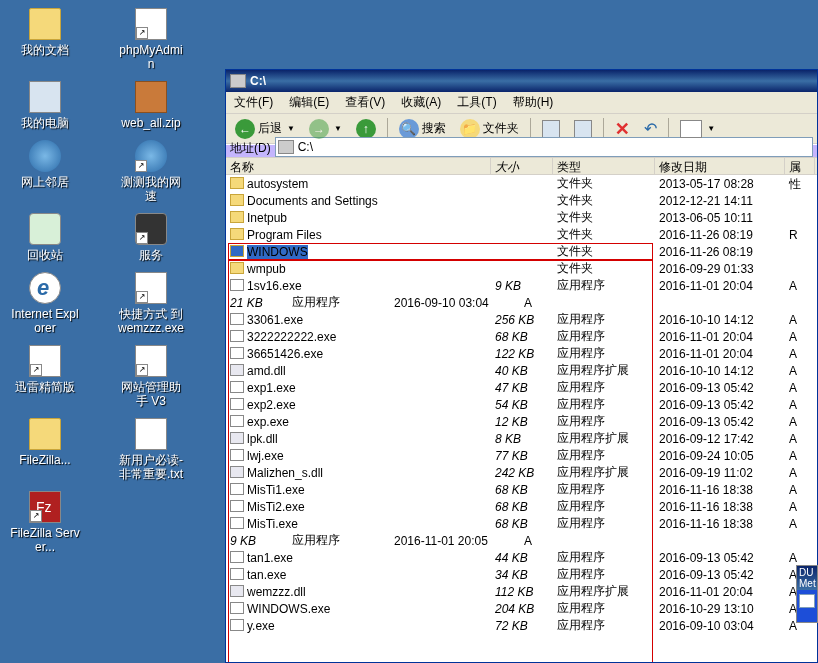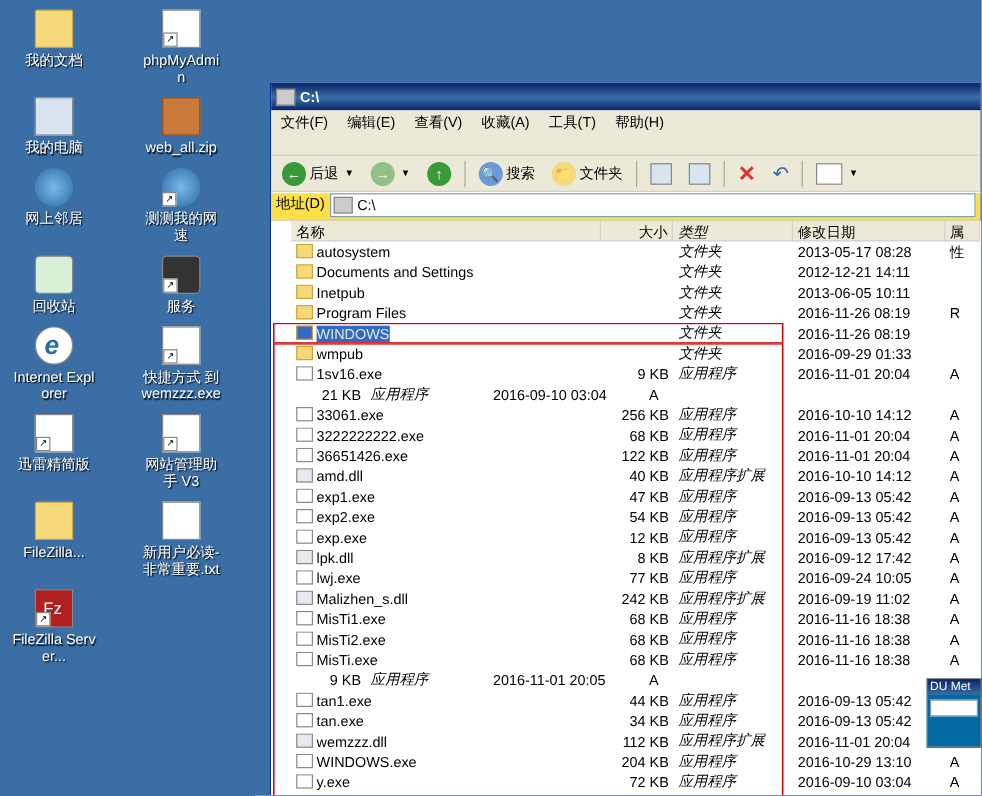--- a/index.html
+++ b/index.html
@@ -22,58 +22,58 @@
 .ic.txt { background:#fff; }
 .ic.fz { background:#b02020; }
 .ic.fz:after { content:"Fz"; color:#fff; font-size:14px; position:absolute; left:6px; top:7px; }
 .ic.short { position:relative; }
 .ic.short:before { content:"↗"; position:absolute; left:0; bottom:0; width:10px; height:10px; background:#fff; font-size:8px; line-height:10px; text-align:center; border:1px solid #888; z-index:2; }
 
 
 .win { position:absolute; top:69px; left:225px; width:593px; height:594px; background:#ece9d8; border:1px solid #003399; display:flex; flex-direction:column; }
 .titlebar { height:22px; background:linear-gradient(#0a246a,#3a6ea5,#0a246a); color:#fff; display:flex; align-items:center; padding:0 4px; font-weight:bold; font-size:12px; }
 .titlebar .ticon { width:16px; height:14px; background:#ccc; border:1px solid #888; margin-right:4px; }
-.menubar { height:38px; background:#ece9d8; border-bottom:1px solid #d4d0c8; display:flex; align-items:flex-start; padding:0 4px; gap:8px; }
+.menubar { height:22px; background:#ece9d8; border-bottom:1px solid #d4d0c8; display:flex; align-items:flex-start; padding:0 4px; gap:8px; }
 .menubar span { padding:2px 4px; cursor:default; }
 .toolbar { height:30px; background:#ece9d8; border-bottom:1px solid #d4d0c8; display:flex; align-items:center; padding:0 4px; gap:4px; }
 .tbtn { height:24px; display:flex; align-items:center; gap:3px; padding:0 4px; cursor:pointer; border:1px solid transparent; }
 .tbtn .gi { width:20px; height:20px; border-radius:50%; display:flex; align-items:center; justify-content:center; font-size:12px; color:#fff; }
 .back { background:#3a9a3a; } .fwd { background:#3a9a3a; opacity:.5; }
 .up { background:#3a9a3a; font-size:14px; }
 .search { background:#6a9ad8; border-radius:3px; }
 .folders { background:#f5d97a; border-radius:2px; }
 .copy,.move { width:18px; height:18px; background:#d8e4f0; border:1px solid #888; }
 .del { color:#e03030; font-size:18px; font-weight:bold; }
 .undo { color:#2a6aa8; font-size:16px; }
 .views { width:22px; height:18px; background:#fff; border:1px solid #888; position:relative; }
 .sep { width:1px; height:22px; background:#aca899; margin:0 2px; }
 .drop { font-size:8px; margin-left:2px; }
-.addrbar { height:24px; background:#fde047; border-top:1px solid #fff; border-bottom:1px solid #d4d0c8; display:flex; align-items:flex-start; padding:0 4px; gap:4px; }
+.addrbar { height:14px; background:#c4b5fd; border-top:1px solid #fff; border-bottom:1px solid #d4d0c8; display:flex; align-items:flex-end; padding:0 4px; gap:4px; }
 .addrbar .addrinput { flex:1; height:20px; border:1px solid #7f9db9; background:#fff; display:flex; align-items:center; padding:0 2px; gap:4px; }
 .addrinput .di { width:16px; height:14px; background:#ccc; border:1px solid #888; }
 
 
-.list { flex:1; background:#fff; overflow:auto; position:relative;padding-left:17px; }
+.list { flex:1; background:#fff; overflow:auto; position:relative; }
 .lhead { display:flex; height:17px; border-bottom:1px solid #d4d0c8; background:#ece9d8; position:sticky; top:0; }
 .lhead div { border-right:1px solid #d4d0c8; padding:1px 4px; font-size:12px; }
-.c-name { width:265px; } .c-size { width:62px; text-align:right; } .c-type { width:102px;font-style:italic; } .c-date { width:130px; } .c-attr { width:30px; }
+.c-name { width:265px; } .c-size { width:62px; text-align:left;font-style:italic; } .c-type { width:102px; } .c-date { width:130px; } .c-attr { width:30px; }
 .lrow { display:flex; height:17px; align-items:center; }
 .lrow div { padding:0 4px; font-size:12px; white-space:nowrap; overflow:hidden; }
 .lrow .c-name { display:flex; align-items:flex-start; gap:3px; }
 .fi { width:14px; height:12px; background:#f5d97a; border:1px solid #c9a53a; flex-shrink:0; }
 .fi.exe { background:#fff; border:1px solid #888; }
 .fi.dll { background:#e8e8f0; border:1px solid #888; }
 .fi.sel { background:#316ac5; }
-.lrow.sel .c-name span { background:#316ac5; color:#e5e5e5; }
+.lrow.sel .c-name span { background:#316ac5; color:#000000; }
 .redbox { position:absolute; border:1px solid #d40000; pointer-events:none; }
 .redbox1 { top:85px; left:2px; width:425px; height:17px; }
 .redbox2 { top:102px; left:2px; width:425px; height:538px; }
 
 
-.overlay { position:absolute; right:0; bottom:40px; width:46px; height:58px; background:#0369a1; border:1px solid #888; }
+.overlay { position:absolute; right:0; bottom:40px; width:22px; height:58px; background:#1d4ed8; border:1px solid #888; }
 .overlay .obtitle { background:linear-gradient(#0a246a,#3a6ea5); color:#fff; font-size:10px; padding:1px 2px; }
 .overlay .obbody { border:1px solid #7f9db9; background:#fff; margin:4px 2px; height:14px; }
 </style>
 </head>
 <body>
 
 <div class="desktop" id="desktop">
     <div class="drow">
       <div class="dicon">
         <div class="ic folder"></div>

